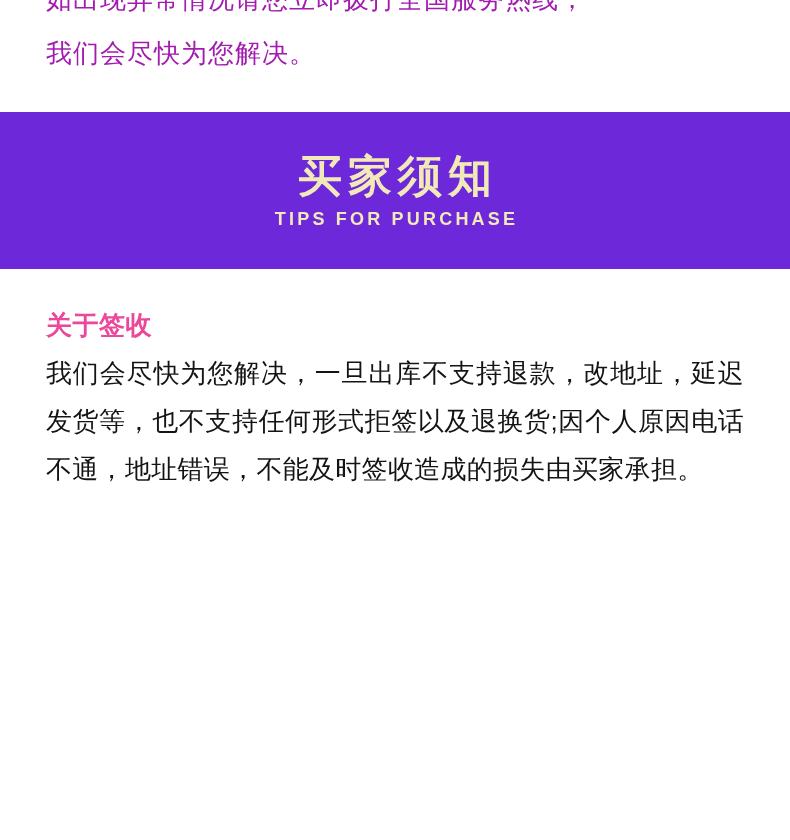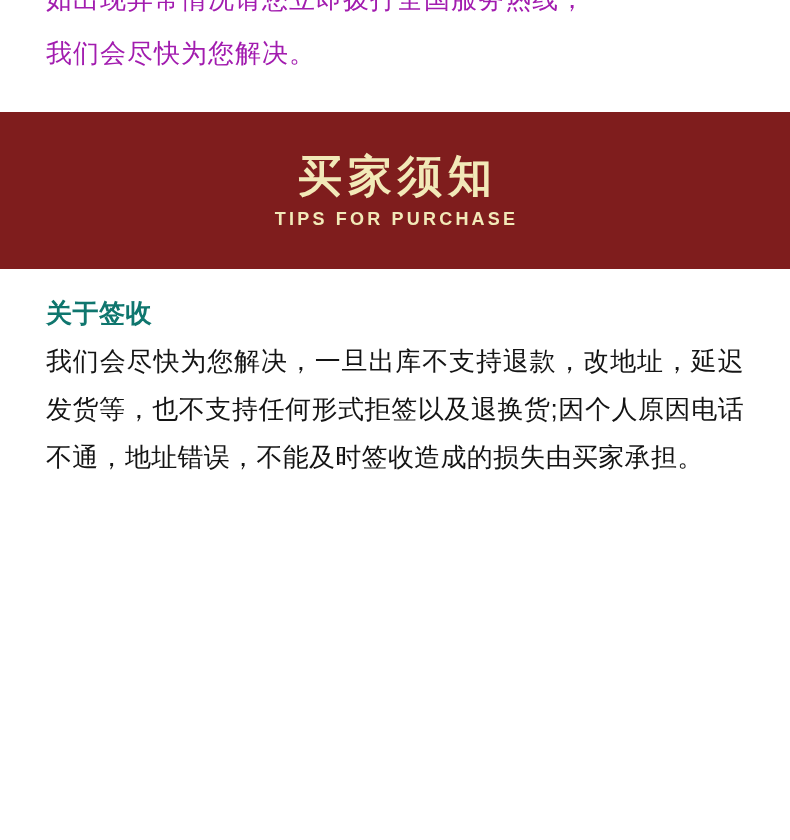--- a/index.html
+++ b/index.html
@@ -39,21 +39,21 @@
     margin-top: -28px;
   }
 
   
   .banner {
     position: absolute;
     left: 0;
     top: 112px;
     width: 790px;
     height: 157px;
-    background: #7f1d1d;
+    background: #6d28d9;
     display: flex;
     flex-direction: column;
     align-items: center;
     justify-content: center;
     box-sizing: border-box;
   }
   .banner-title {
     font-size: 44px;
     font-weight: bold;
     color: #f2e9b8;
@@ -75,24 +75,25 @@
     position: absolute;
     left: 0;
     top: 269px;
     width: 790px;
     padding: 22px 46px 0 46px;
     box-sizing: border-box;
   }
   .sec-head {
     font-size: 26px;
     font-weight: bold;
-    color: #0f766e;
+    color: #ec4899;
     line-height: 44px;
     letter-spacing: 0.5px;
     margin-bottom: 2px;
+    margin-top: 12px;
   }
   .sec-body {
     font-size: 26px;
     line-height: 48px;
     color: #141414;
     letter-spacing: 0.3px;
     text-align: justify;
     text-justify: inter-ideograph;
   }
   .sec-block + .sec-block {

